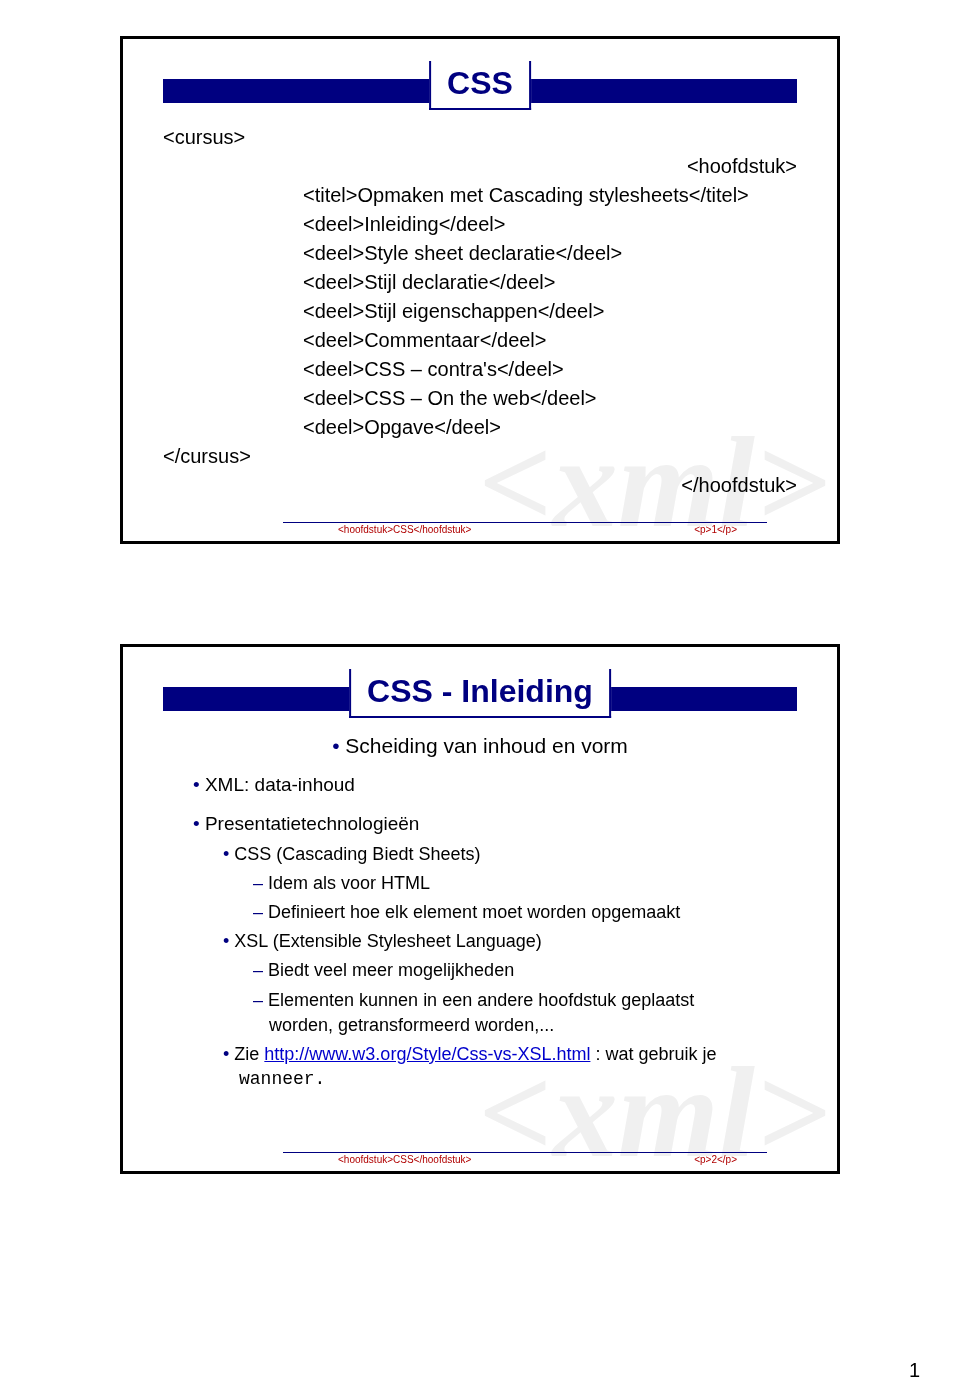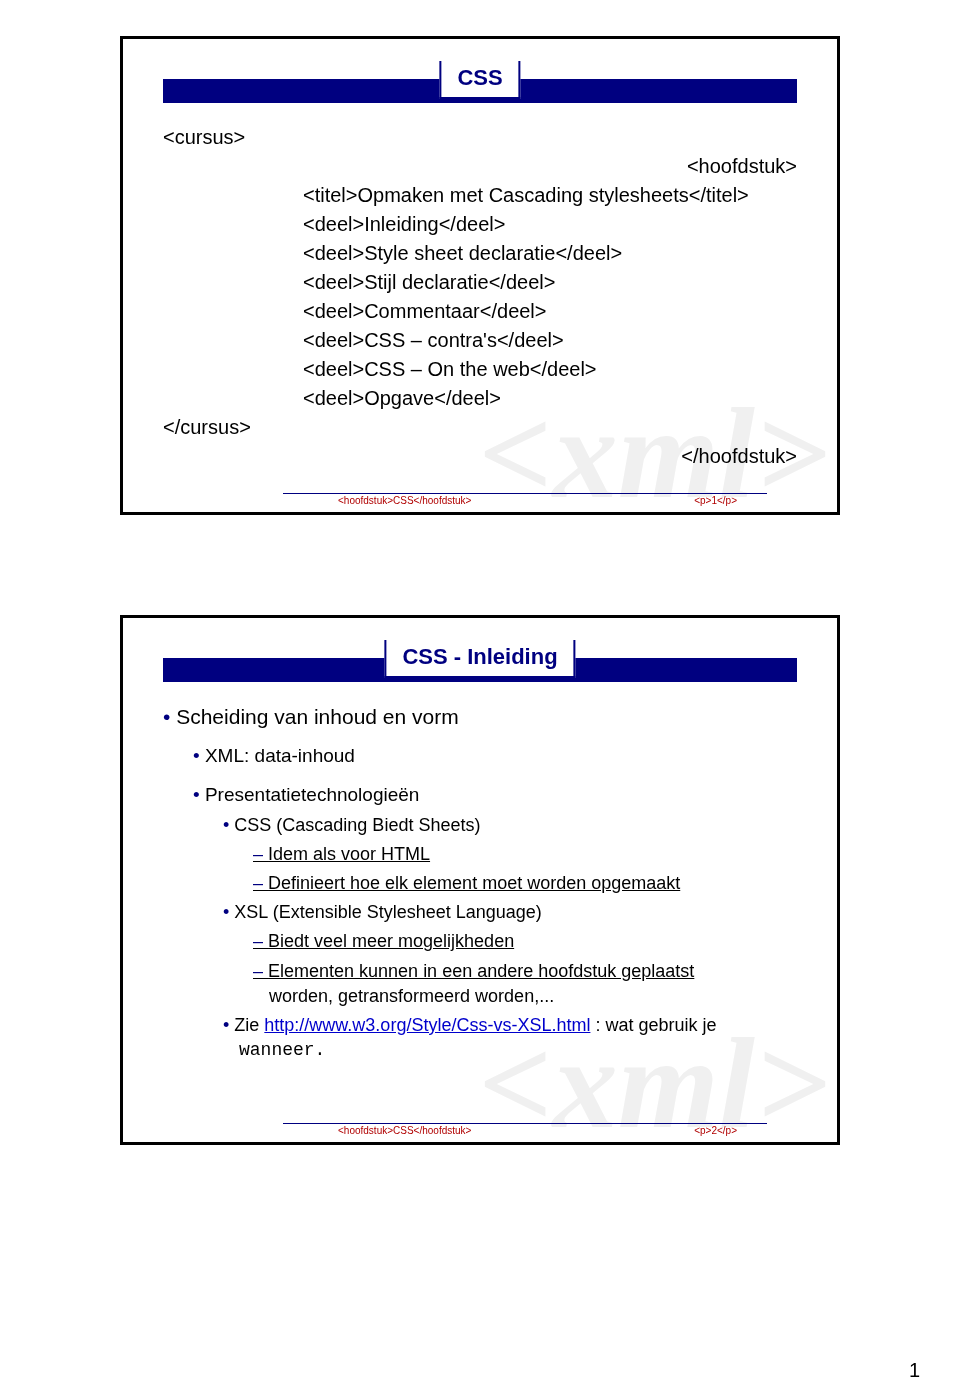--- a/index.html
+++ b/index.html
@@ -47,21 +47,21 @@
     left: 50%;
     transform: translateX(-50%);
     background: #fff;
     border: 2px solid #000080;
     border-top: none;
     padding: 4px 16px 6px 16px;
   }
   .band .tab .title {
     font-family: Arial, sans-serif;
     font-weight: 900;
-    font-size: 22px;
+    font-size: 32px;
     color: #000080;
     white-space: nowrap;
   }
 
   
   .slide-footer {
     margin-top: 22px;
     position: relative;
   }
   .slide-footer .rule {
@@ -110,24 +110,24 @@
   .i0 { padding-left: 0; }
   .i1 { padding-left: 48px; text-align: right; }
   .i2 { padding-left: 140px; }
 
   
   .bul {
     font-family: Arial, sans-serif;
     color: #000;
     line-height: 1.4;
   }
-  .lvl0 { font-size: 21px; margin-left: 0;   margin-top: 4px; }
+  .lvl0 { font-size: 21px; margin-left: 0;   margin-top: 4px; text-align: center; }
   .lvl1 { font-size: 19px; margin-left: 30px; margin-top: 12px; }
   .lvl2 { font-size: 18px; margin-left: 60px; margin-top: 4px; }
-  .lvl3 { font-size: 18px; margin-left: 90px; margin-top: 4px; text-decoration: underline; }
+  .lvl3 { font-size: 18px; margin-left: 90px; margin-top: 4px; }
   .lvl3cont { font-size: 18px; margin-left: 106px; margin-top: 0; }
   .lvl2cont { font-size: 18px; margin-left: 76px; margin-top: 0; font-family: Liberation Mono, monospace; }
   .dot::before { content: "•  "; color: #000080; }
   .dash::before { content: "–  "; color: #000080; }
   a.link { color: #0000cc; text-decoration: underline; }
 </style>
 </head>
 <body>
 
 <div class="slide slide-1">
@@ -138,20 +138,21 @@
       <div class="title">CSS</div>
     </div>
   </div>
   <div class="content">
     <div class="xml-line i0">&lt;cursus&gt;</div>
     <div class="xml-line i1">&lt;hoofdstuk&gt;</div>
     <div class="xml-line i2">&lt;titel&gt;Opmaken met Cascading stylesheets&lt;/titel&gt;</div>
     <div class="xml-line i2">&lt;deel&gt;Inleiding&lt;/deel&gt;</div>
     <div class="xml-line i2">&lt;deel&gt;Style sheet declaratie&lt;/deel&gt;</div>
     <div class="xml-line i2">&lt;deel&gt;Stijl declaratie&lt;/deel&gt;</div>
+    <div class="xml-line i2">&lt;deel&gt;Stijl eigenschappen&lt;/deel&gt;</div>
     <div class="xml-line i2">&lt;deel&gt;Commentaar&lt;/deel&gt;</div>
     <div class="xml-line i2">&lt;deel&gt;CSS – contra's&lt;/deel&gt;</div>
     <div class="xml-line i2">&lt;deel&gt;CSS – On the web&lt;/deel&gt;</div>
     <div class="xml-line i2">&lt;deel&gt;Opgave&lt;/deel&gt;</div>
     <div class="xml-line i0">&lt;/cursus&gt;</div>
     <div class="xml-line i1">&lt;/hoofdstuk&gt;</div>
   </div>
   <div class="slide-footer">
     <hr class="rule">
     <span class="ft-left">&lt;hoofdstuk&gt;CSS&lt;/hoofdstuk&gt;</span>

